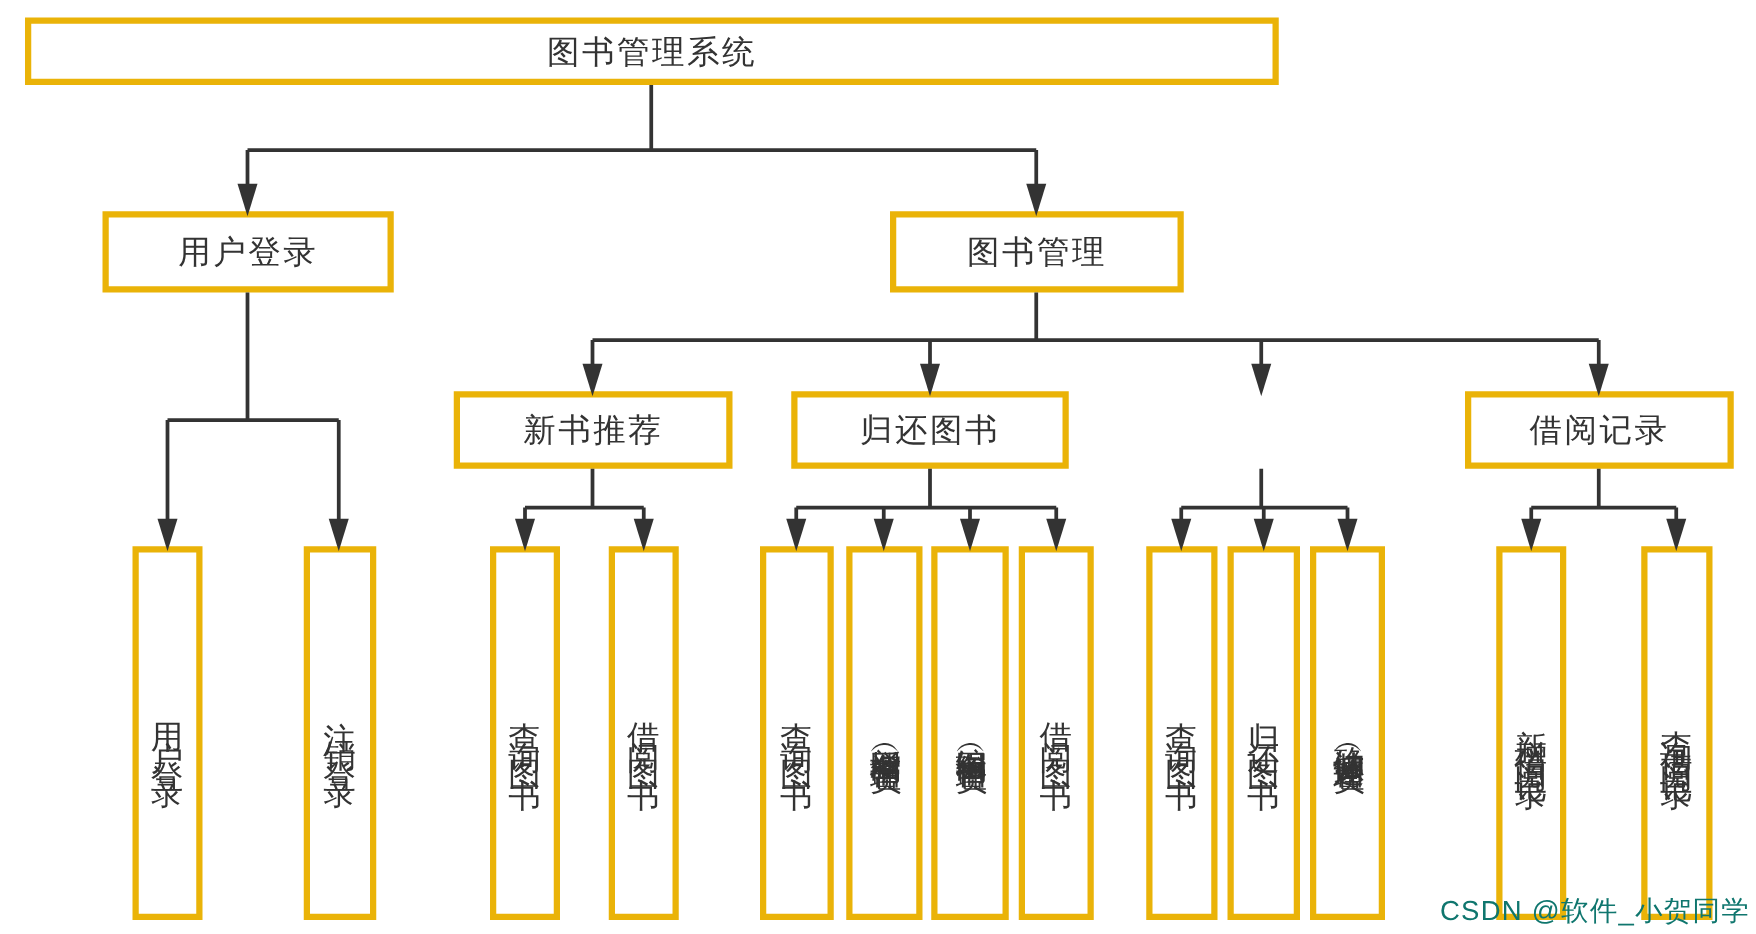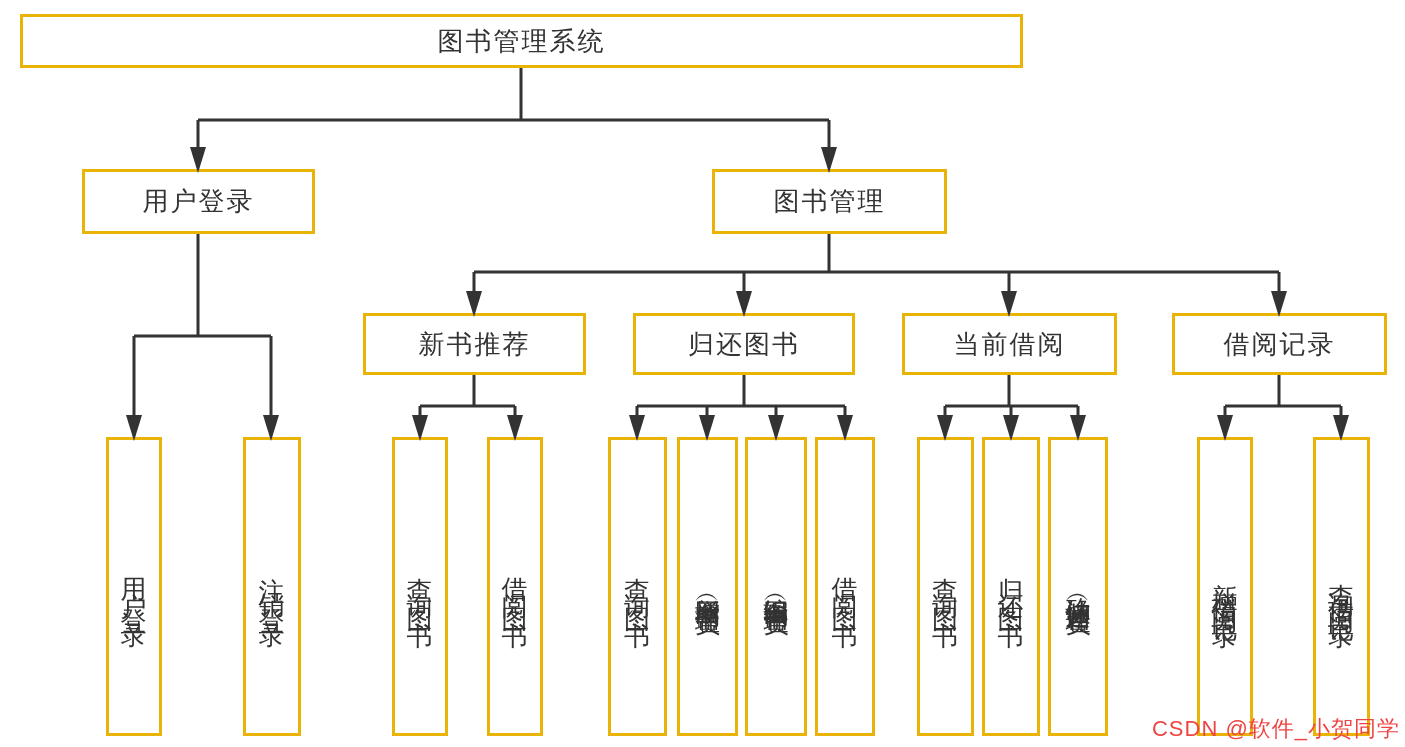--- a/index.html
+++ b/index.html
@@ -11,21 +11,21 @@
   #canvas {
     position: relative;
     width: 1405px;
     height: 747px;
     background: #ffffff;
     overflow: hidden;
   }
   .box {
     position: absolute;
     box-sizing: border-box;
-    border: 3px solid #eab308;
+    border: 5px solid #eab308;
     background: #ffffff;
     color: #333333;
     display: flex;
     align-items: center;
     justify-content: center;
     font-size: 26px;
     letter-spacing: 2px;
     z-index: 1;
     text-align: center;
   }
@@ -64,21 +64,21 @@
     position: absolute;
     left: 0; top: 0;
     z-index: 2;
     pointer-events: none;
   }
   #watermark {
     position: absolute;
     right: 5px;
     top: 714px;
     font-size: 22px;
-    color: #ef4444;
+    color: #0f766e;
     z-index: 3;
     letter-spacing: 1px;
     white-space: nowrap;
   }
 </style>
 </head>
 <body>
 
 <div id="canvas">
 
@@ -122,21 +122,20 @@
     </g>
   </svg>
 
   <div class="box n-root">图书管理系统</div>
 
   <div class="box n-user-login">用户登录</div>
   <div class="box n-book-mgmt">图书管理</div>
 
   <div class="box n-new-books">新书推荐</div>
   <div class="box n-book-borrow">归还图书</div>
-  <div class="box n-cur-borrow">当前借阅</div>
   <div class="box n-records">借阅记录</div>
 
   <div class="box vbox leaf l-g1a">用户登录</div>
   <div class="box vbox leaf l-g1b">注销登录</div>
 
   <div class="box vbox leaf l-g2a">查询图书</div>
   <div class="box vbox leaf l-g2b">借阅图书</div>
 
   <div class="box vbox leaf l-g3a">查询图书</div>
   <div class="box vbox ls-sm leaf l-g3b">新增图书（管理员）</div>

